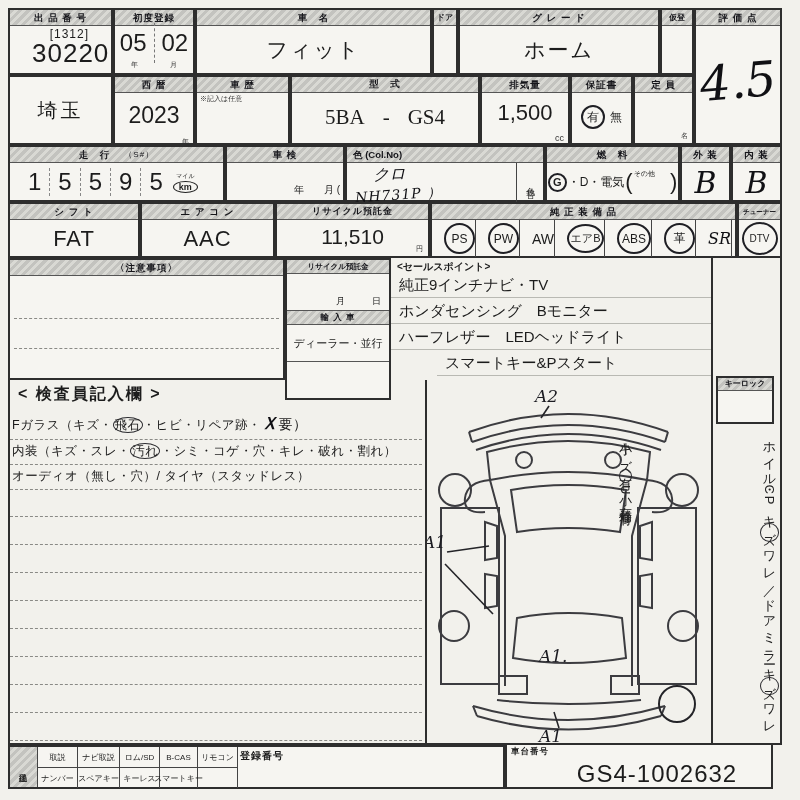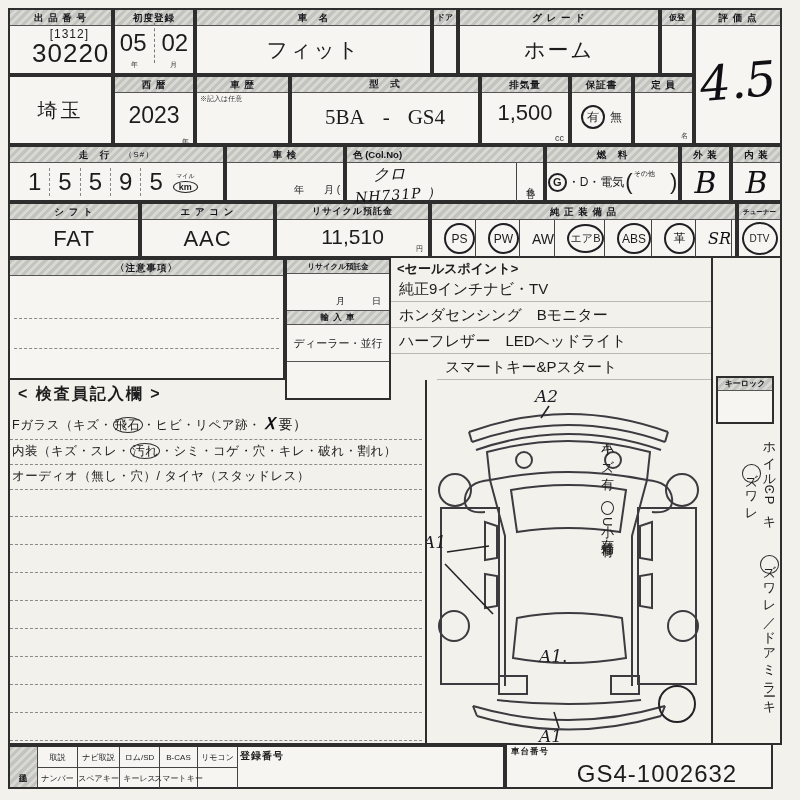--- a/index.html
+++ b/index.html
@@ -15,21 +15,21 @@
   .hand{font-family:"DejaVu Serif",serif;font-style:italic;color:#101014;}
   .circle{border:2px solid #1f1f24;border-radius:50%;display:inline-flex;
           align-items:center;justify-content:center;box-sizing:border-box;}
   .dashline{border-top:1.5px dashed #8a8a86;}
   .eqcell{flex:1;display:flex;align-items:center;justify-content:center;
           border-right:1px solid #444;height:100%;padding-left:12px;}
   .eqcell:last-child{border-right:none;}
   .insline{font-size:12.5px;letter-spacing:.5px;padding:3px 2px 4px 2px;
            border-bottom:1.5px dashed #8a8a86;white-space:nowrap;}
   .vtext{writing-mode:vertical-rl;font-size:13px;letter-spacing:2px;color:#222;}
-  .ccirc{border:1.5px solid #2a2a2e;border-radius:50%;padding:0 1px;margin-top:32px;}
+  .ccirc{border:1.5px solid #2a2a2e;border-radius:50%;padding:0 1px;}
   .tiny{font-size:7px;color:#333;}
   .gridcell{box-sizing:border-box;border-right:1px solid #444;font-size:8px;
             display:flex;align-items:center;justify-content:center;white-space:nowrap;}
   svg text{font-family:"DejaVu Serif",serif;font-style:italic;}
 </style>
 </head>
 <body>
 
 <div id="page">
 
@@ -242,21 +242,21 @@
     <div class="hdr" style="font-size:7.5px;letter-spacing:0;height:14px;line-height:13px;">リサイクル預託金</div>
     <div style="height:36px;position:relative;border-bottom:1px solid #555;">
       <span style="position:absolute;bottom:2px;right:44px;font-size:9px;">月</span>
       <span style="position:absolute;bottom:2px;right:8px;font-size:9px;">日</span>
     </div>
     <div class="hdr" style="height:14px;line-height:13px;font-size:8.5px;">輸 入 車</div>
     <div class="val" style="height:36px;font-size:11px;border-bottom:1px solid #555;">ディーラー・並行</div>
   </div>
 
   <div class="abs" style="left:391px;top:258px;width:320px;height:122px;">
-    <div style="font-size:13px;padding:2px 0 0 6px;font-weight:bold;">&lt;セールスポイント&gt;</div>
+    <div style="font-size:10px;padding:2px 0 0 6px;font-weight:bold;">&lt;セールスポイント&gt;</div>
     <div style="font-size:15px;padding:2px 0 2px 8px;border-bottom:1px solid #b9b9b3;">純正9インチナビ・TV</div>
     <div style="font-size:15px;padding:4px 0 2px 8px;border-bottom:1px solid #b9b9b3;">ホンダセンシング　Bモニター</div>
     <div style="font-size:15px;padding:4px 0 2px 8px;border-bottom:1px solid #b9b9b3;">ハーフレザー　LEDヘッドライト</div>
     <div style="font-size:15px;padding:4px 0 2px 8px;border-bottom:1px solid #b9b9b3;margin-left:46px;">スマートキー&amp;Pスタート</div>
   </div>
 
   <div class="abs" style="left:711px;top:258px;width:0;height:487px;border-left:2px solid #2e2e2e;"></div>
 
   <div class="abs" style="left:8px;top:378px;width:277px;border-top:2px solid #2e2e2e;"></div>
   <div class="abs" style="left:425px;top:380px;width:0;height:365px;border-left:2px solid #2e2e2e;"></div>

